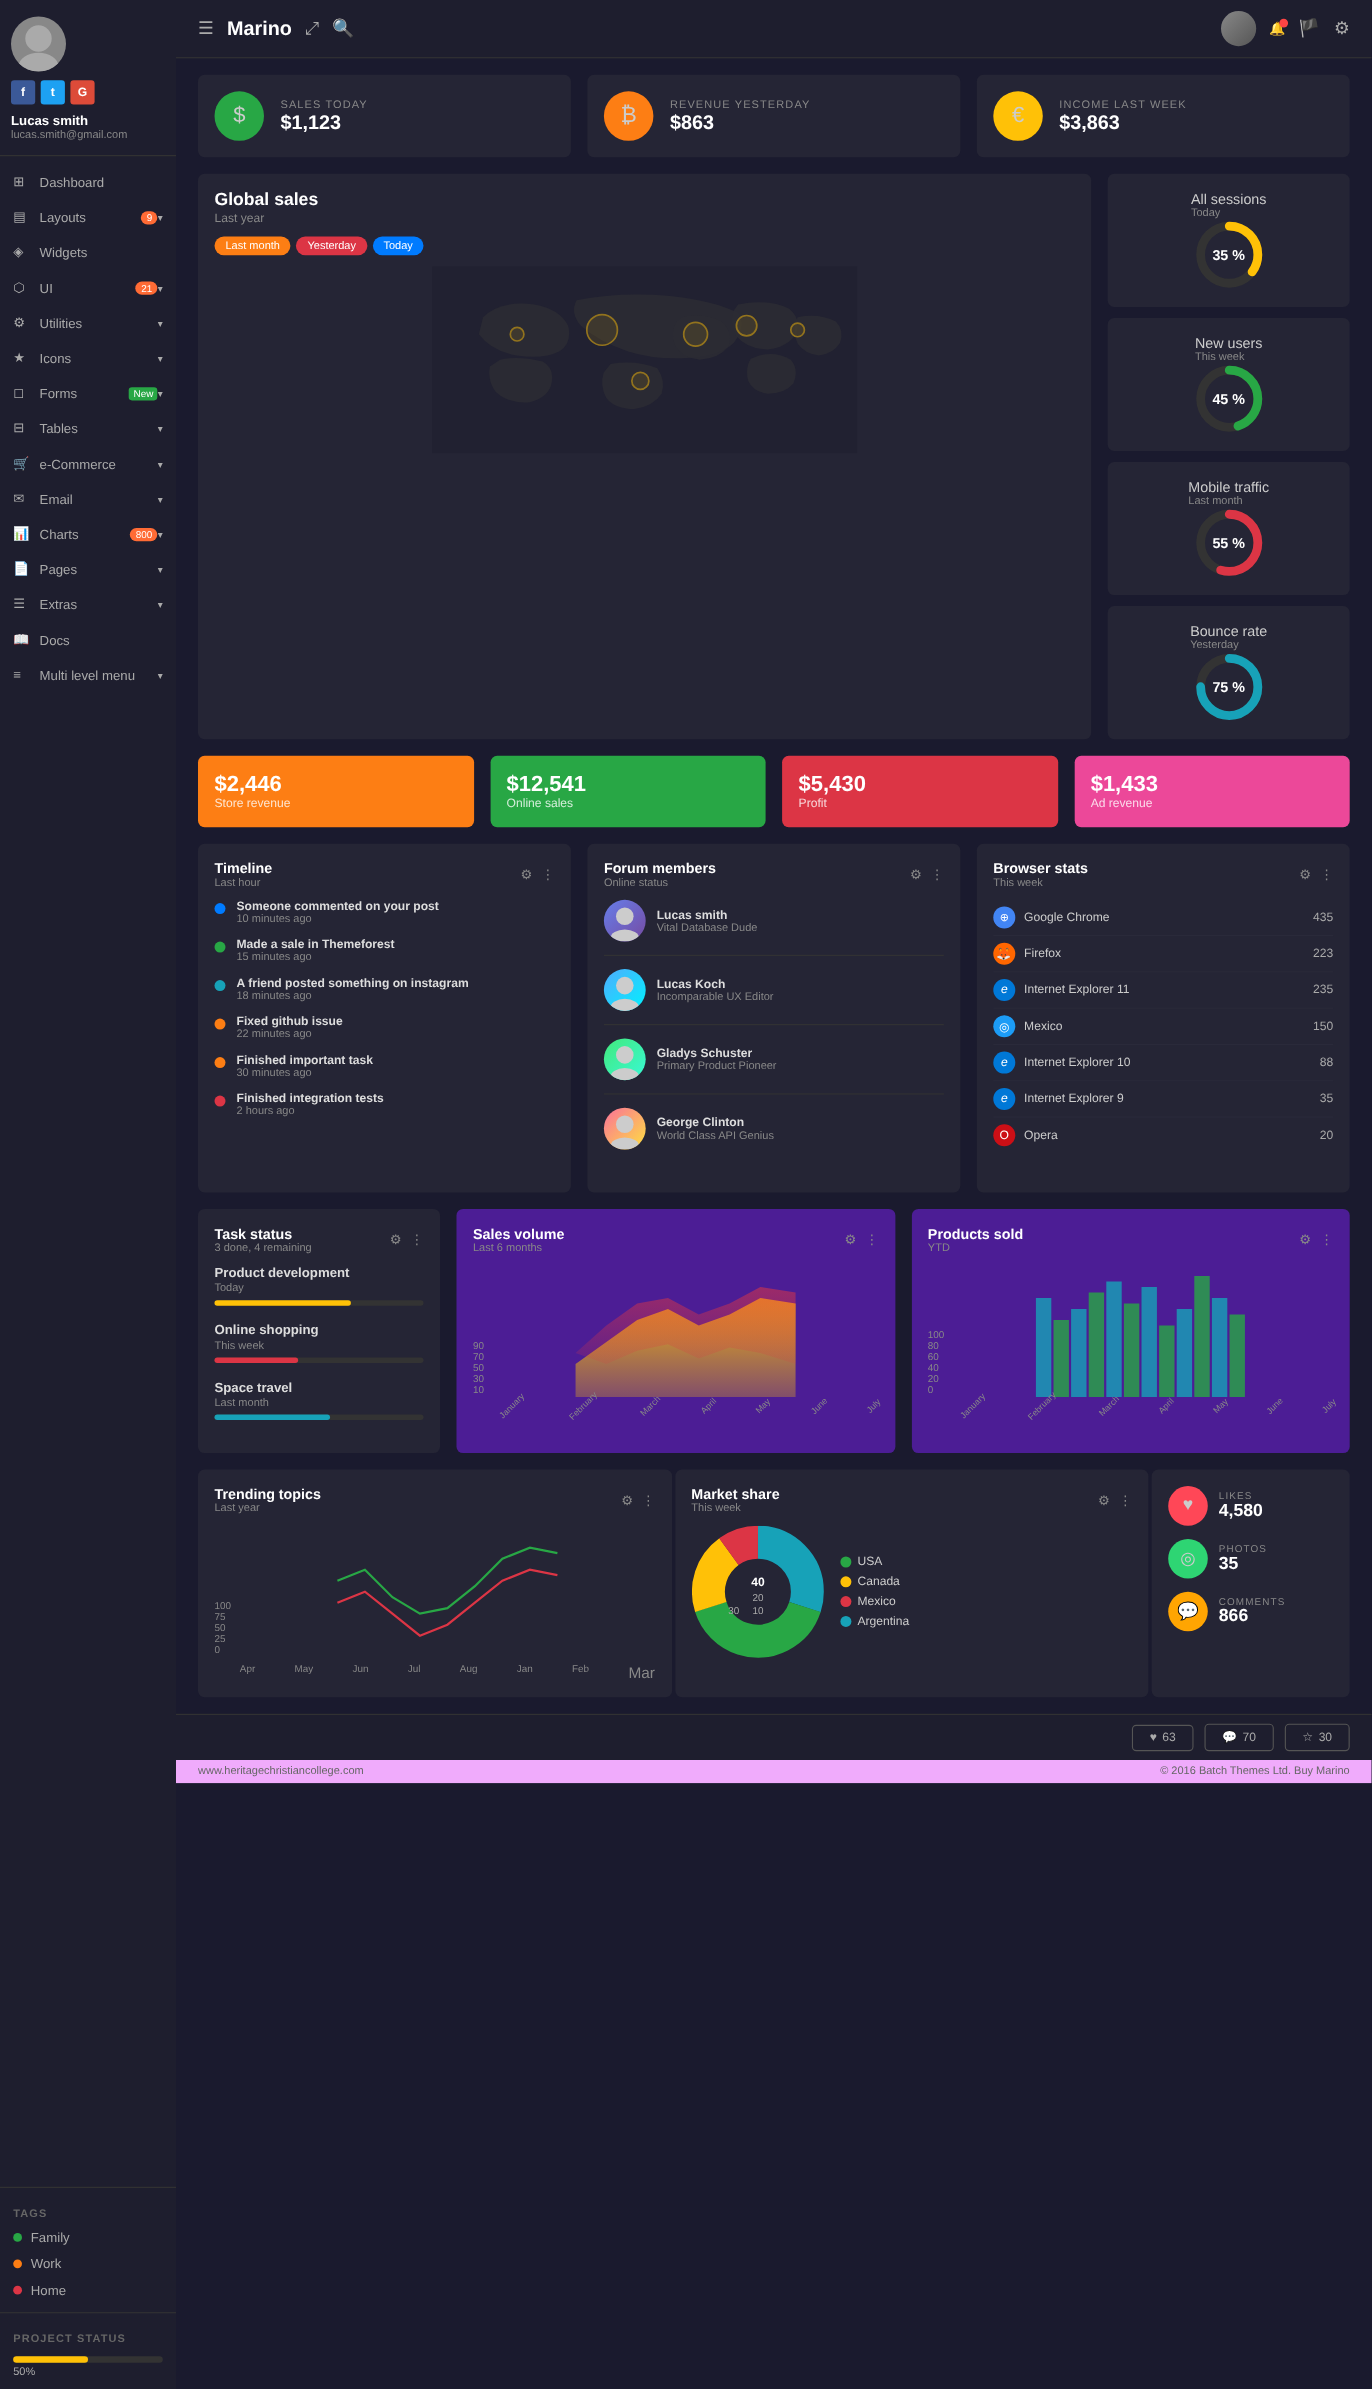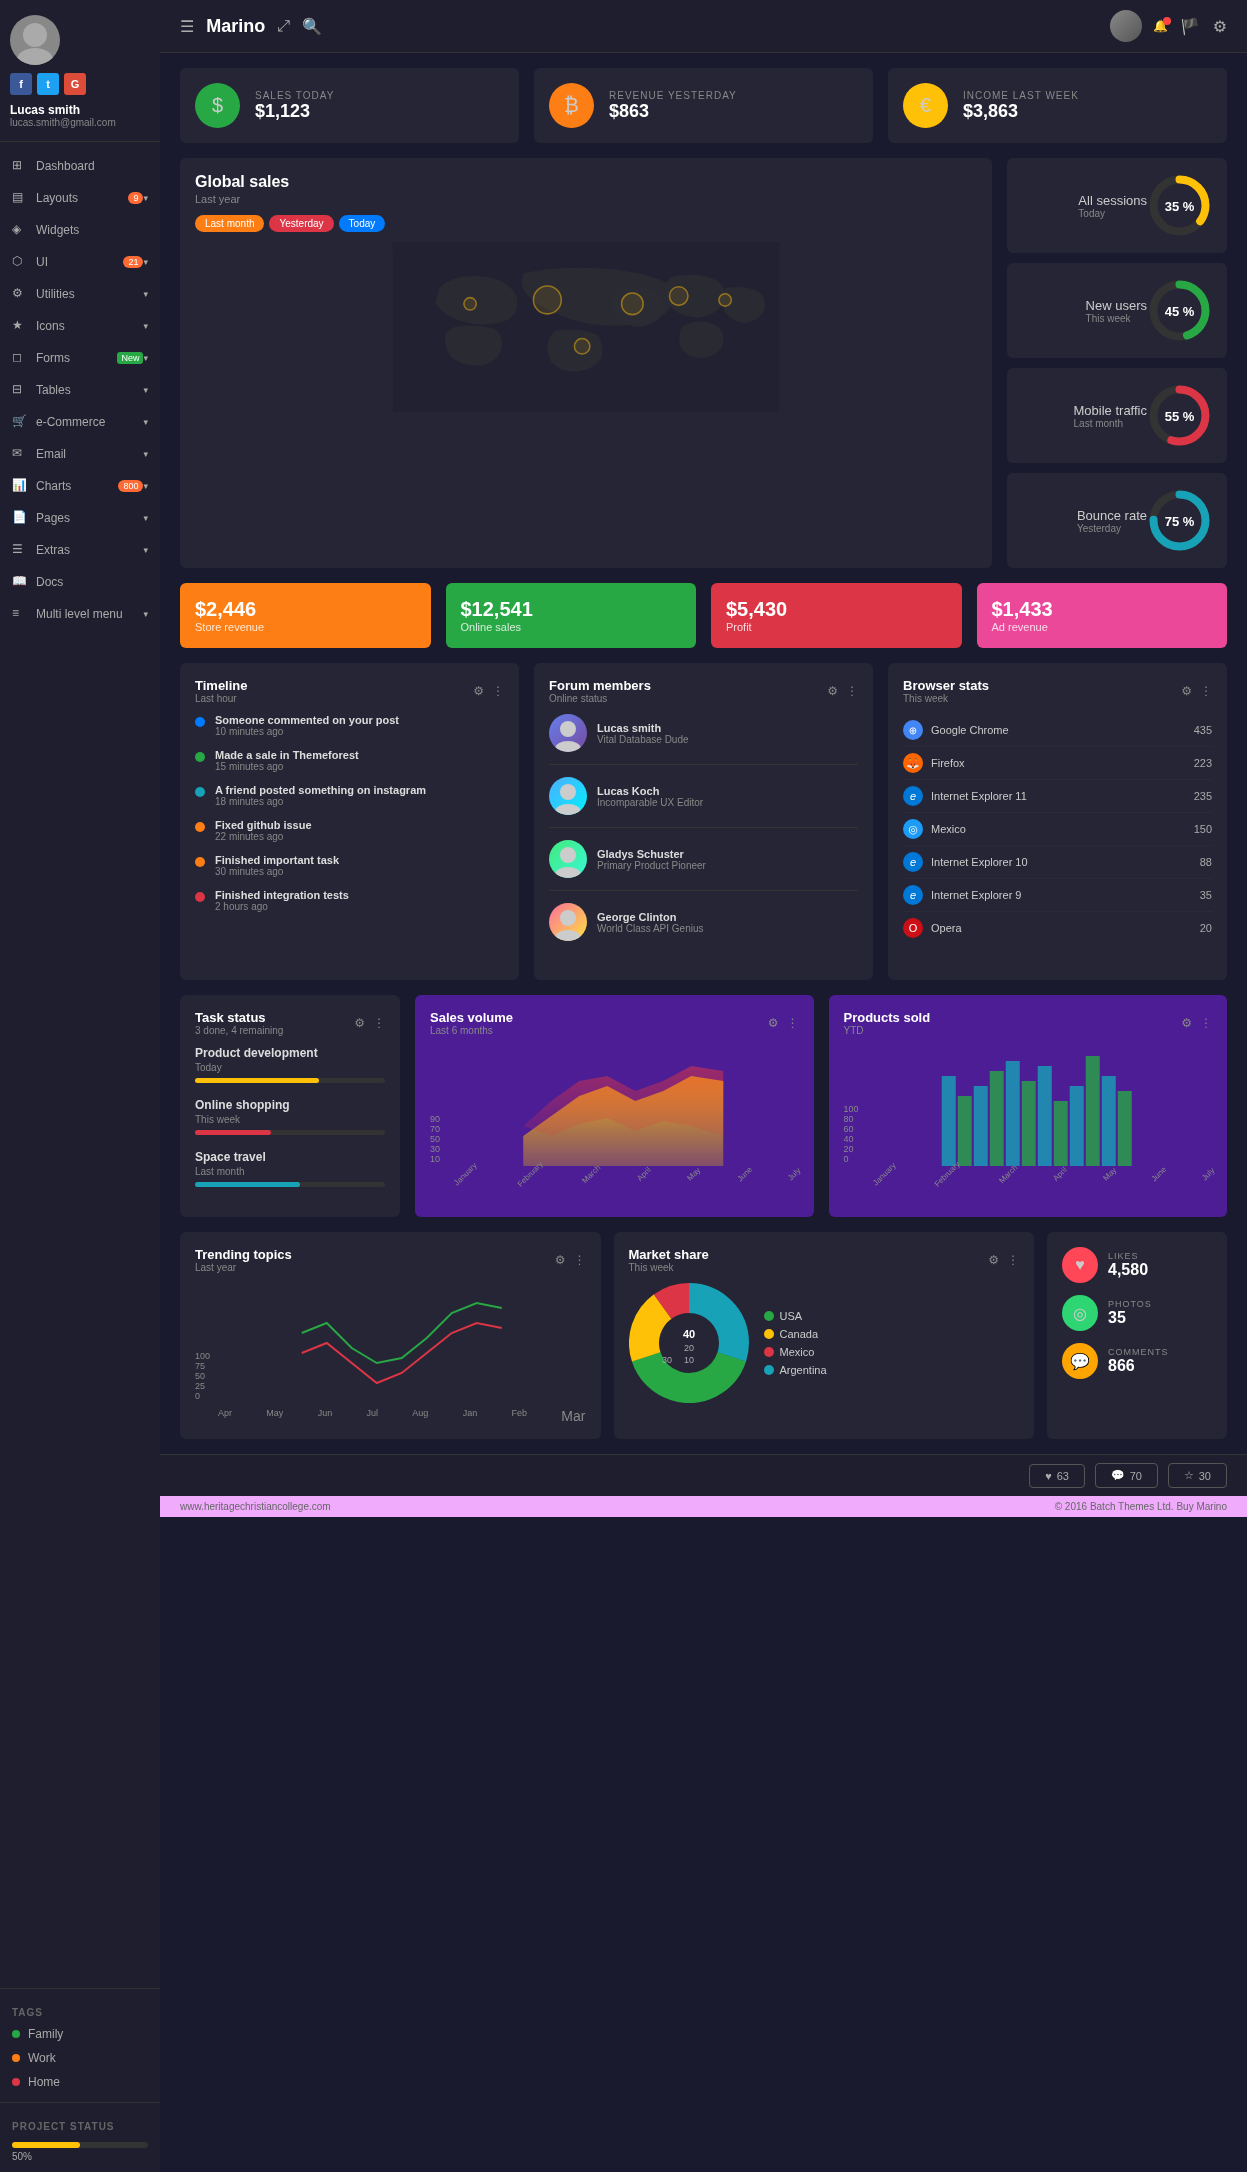--- a/index.html
+++ b/index.html
@@ -60,21 +60,21 @@
     .global-section { display: flex; padding: 0 20px 15px; gap: 15px; }
     .global-map { flex: 1.5; background: #252535; border-radius: 6px; padding: 15px; min-height: 280px; position: relative; overflow: hidden; }
     .global-title { color: #fff; font-size: 16px; font-weight: 600; margin-bottom: 2px; }
     .global-subtitle { color: #888; font-size: 11px; margin-bottom: 10px; }
     .filter-tabs { display: flex; gap: 5px; margin-bottom: 10px; }
     .filter-tab { padding: 3px 10px; border-radius: 12px; font-size: 10px; cursor: pointer; }
     .filter-tab-orange { background: #fd7e14; color: #fff; }
     .filter-tab-red { background: #dc3545; color: #fff; }
     .filter-tab-blue { background: #007bff; color: #fff; }
     .global-metrics { width: 220px; display: flex; flex-direction: column; gap: 10px; }
-    .metric-card { background: #252535; border-radius: 6px; padding: 15px; display: flex; align-items: center; justify-content: flex-end; }
+    .metric-card { background: #252535; border-radius: 6px; padding: 15px; display: flex; align-items: center; justify-content: flex-start; flex-direction: column; }
     .metric-label { color: #ccc; font-size: 13px; }
     .metric-sublabel { color: #888; font-size: 10px; }
     .donut-container { position: relative; width: 65px; height: 65px; }
     .donut-value { position: absolute; top: 50%; left: 50%; transform: translate(-50%, -50%); color: #fff; font-size: 13px; font-weight: 700; }
     svg.donut { transform: rotate(-90deg); }
 
     
     .revenue-boxes { display: flex; padding: 0 20px 15px; gap: 15px; }
     .rev-box { flex: 1; border-radius: 6px; padding: 15px; }
     .rev-box-orange { background: #fd7e14; }
@@ -117,21 +117,21 @@
     .task-panel { background: #252535; border-radius: 6px; padding: 15px; width: 220px; flex-shrink: 0; }
     .task-item { margin-bottom: 15px; }
     .task-label { color: #ddd; font-size: 12px; font-weight: 600; margin-bottom: 2px; }
     .task-sublabel { color: #888; font-size: 10px; margin-bottom: 5px; }
     .task-bar-bg { background: #333; border-radius: 4px; height: 5px; }
     .task-bar-fill { border-radius: 4px; height: 5px; }
     .sales-panel { background: #4c1d95; border-radius: 6px; padding: 15px; flex: 1; }
     .products-panel { background: #4c1d95; border-radius: 6px; padding: 15px; flex: 1; }
 
     
-    .trend-row { display: flex; padding: 0 20px 15px; gap: 13px; }
+    .trend-row { display: flex; padding: 0 20px 15px; gap: 3px; }
     .trend-panel { background: #252535; border-radius: 6px; padding: 15px; flex: 1; }
     .social-panel { background: #252535; border-radius: 6px; padding: 15px; width: 180px; flex-shrink: 0; }
     .social-stat { display: flex; align-items: center; gap: 10px; margin-bottom: 12px; }
     .social-stat-icon { width: 36px; height: 36px; border-radius: 50%; display: flex; align-items: center; justify-content: center; font-size: 16px; flex-shrink: 0; }
     .icon-heart { background: #ff4757; }
     .icon-camera { background: #2ed573; }
     .icon-comment { background: #ffa502; }
     .social-stat-info .stat-count { color: #fff; font-size: 16px; font-weight: 700; }
     .social-stat-info .stat-name { color: #888; font-size: 9px; text-transform: uppercase; letter-spacing: 1px; }
     .action-bar { background: #1e1e2e; padding: 8px 20px; display: flex; align-items: center; justify-content: flex-end; gap: 10px; border-top: 1px solid #333; }

